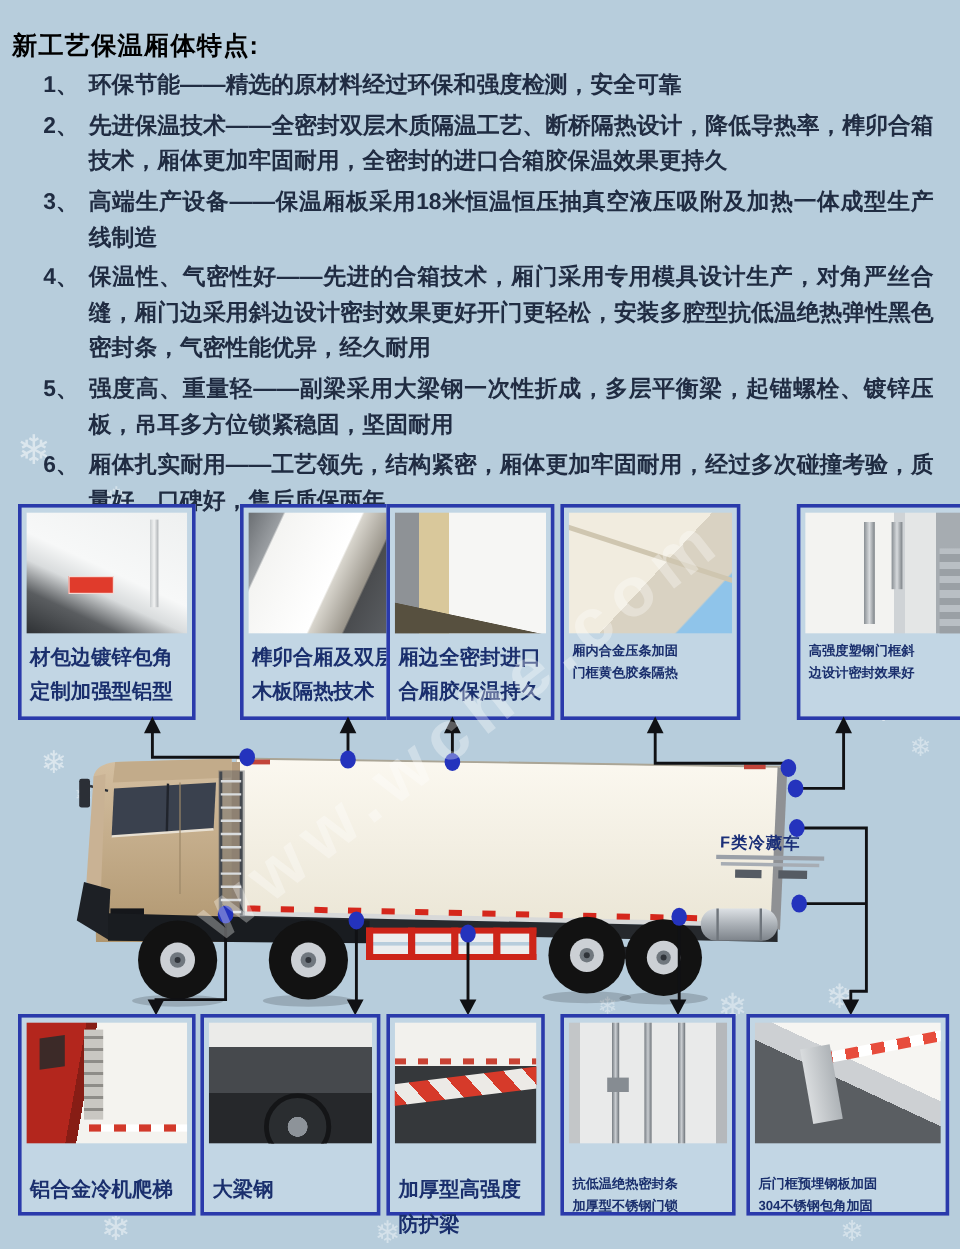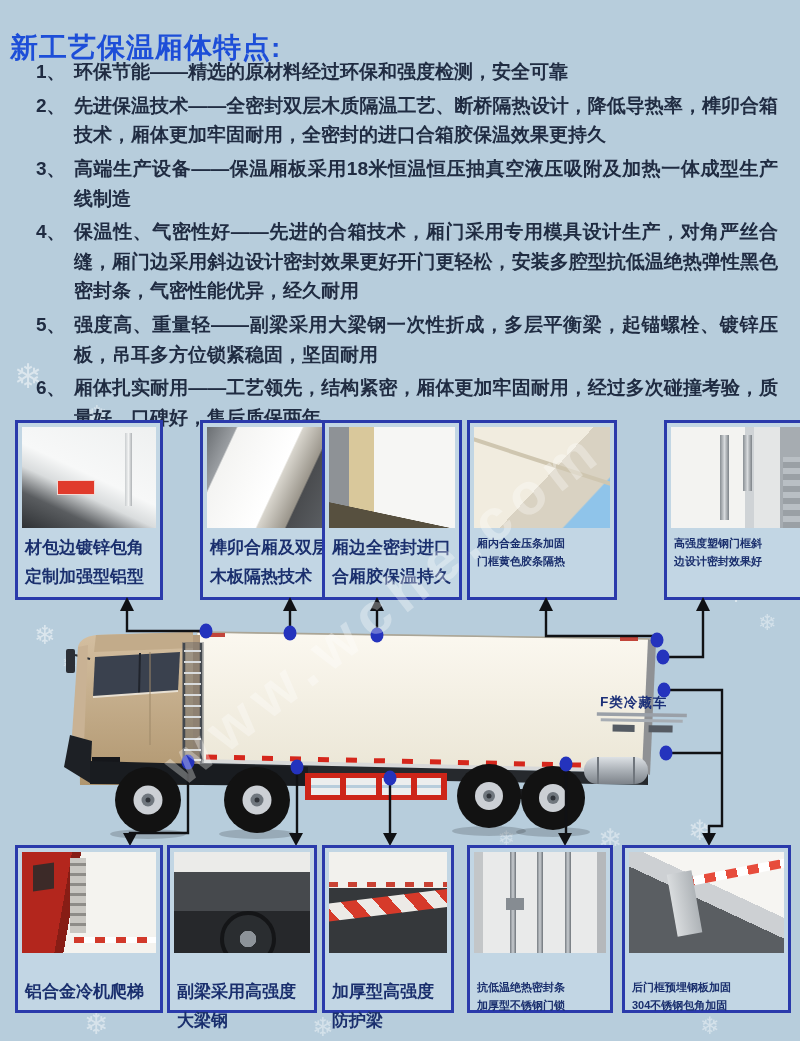--- a/index.html
+++ b/index.html
@@ -4,21 +4,21 @@
 <style>
   html,body{margin:0;padding:0;}
   .page{
     position:relative;width:800px;height:1041px;overflow:hidden;
     background:#b7cddc;
     font-family:"Liberation Sans","DejaVu Sans",sans-serif;
   }
   
   .title{
     position:absolute;left:10px;top:10px;z-index:5;
-    font-size:28px;font-weight:bold;color:#1d4ed8;letter-spacing:1px;
+    font-size:21px;font-weight:bold;color:#000000;letter-spacing:1px;
   }
   
   .features{
     position:absolute;left:30px;top:57px;width:748px;z-index:5;
     list-style:none;margin:0;padding:0;
   }
   .features li{
     position:relative;padding-left:44px;margin-bottom:4px;
     font-size:19px;line-height:1.56;color:#202c42;font-weight:600;
     text-align:justify;
@@ -356,21 +356,20 @@
           <div>铝合金冷机爬梯</div>
         </div>
     </div>
     <div class="panel p-b2">
       <div class="photo">
           <div class="ph ph-b2">
             <span class="tire"></span>
           </div>
         </div>
       <div class="caption">
-          <div>副梁采用高强度</div>
           <div>大梁钢</div>
         </div>
     </div>
     <div class="panel p-b3">
       <div class="photo">
           <div class="ph ph-b3">
             <span class="dash"></span>
             <span class="beam"></span>
           </div>
         </div>

